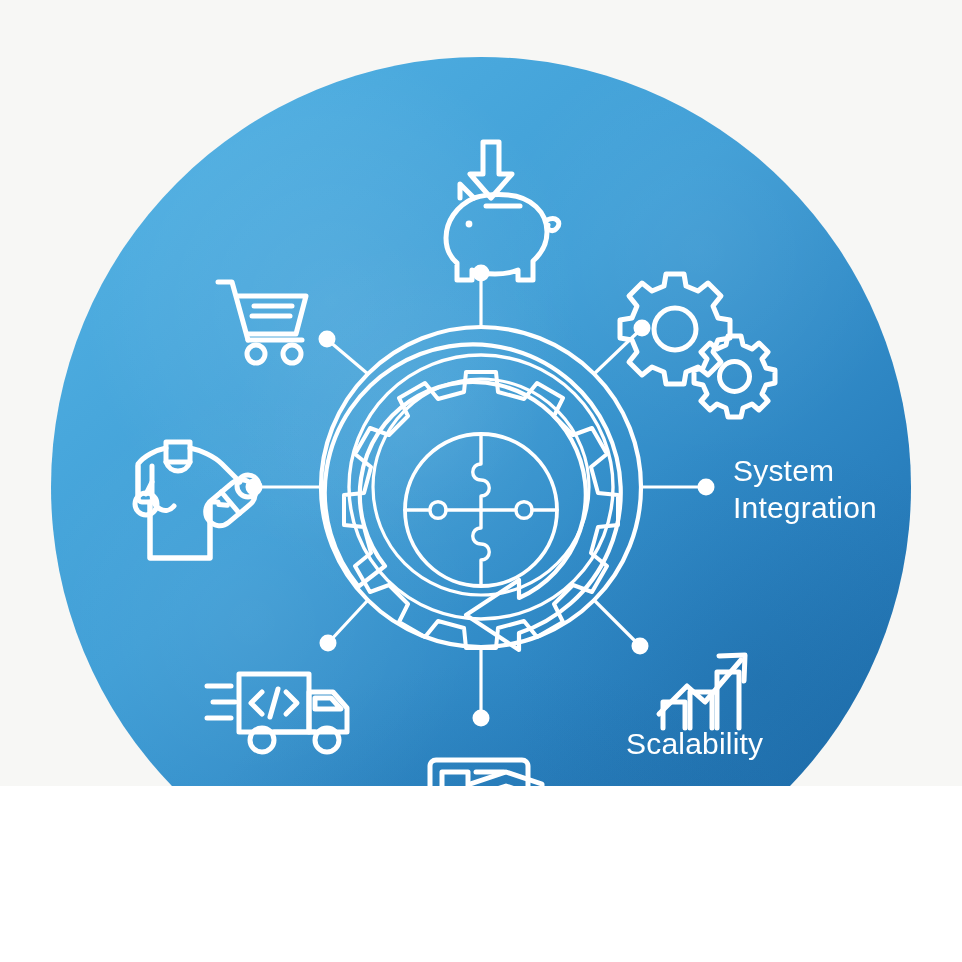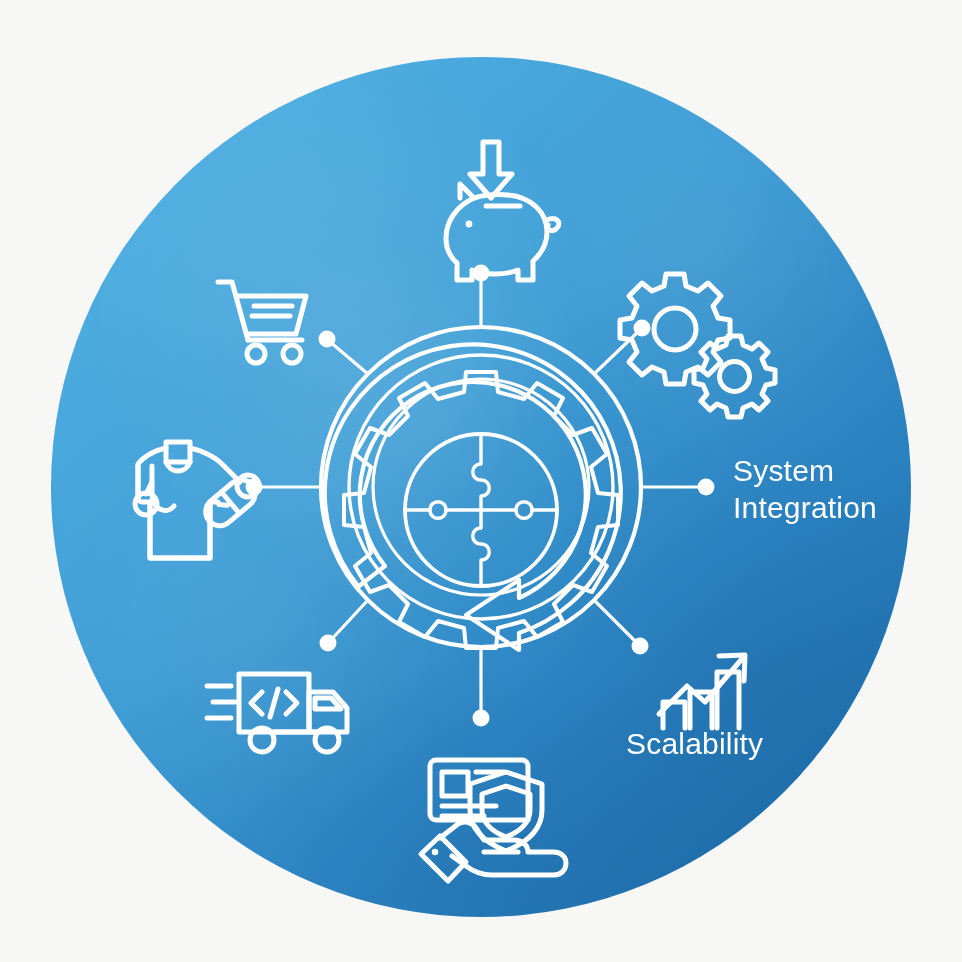--- a/index.html
+++ b/index.html
@@ -6,21 +6,21 @@
     margin: 0;
     padding: 0;
     background: #ffffff;
   }
   body {
     font-family: "Liberation Sans", sans-serif;
   }
   #stage {
     position: relative;
     width: 962px;
-    height: 962px;
+    height: 786px;
     background: #a16207;
     overflow: hidden;
   }
   #stage svg {
     display: block;
     width: 962px;
     height: 962px;
   }
   .lbl {
     fill: #ffffff;

